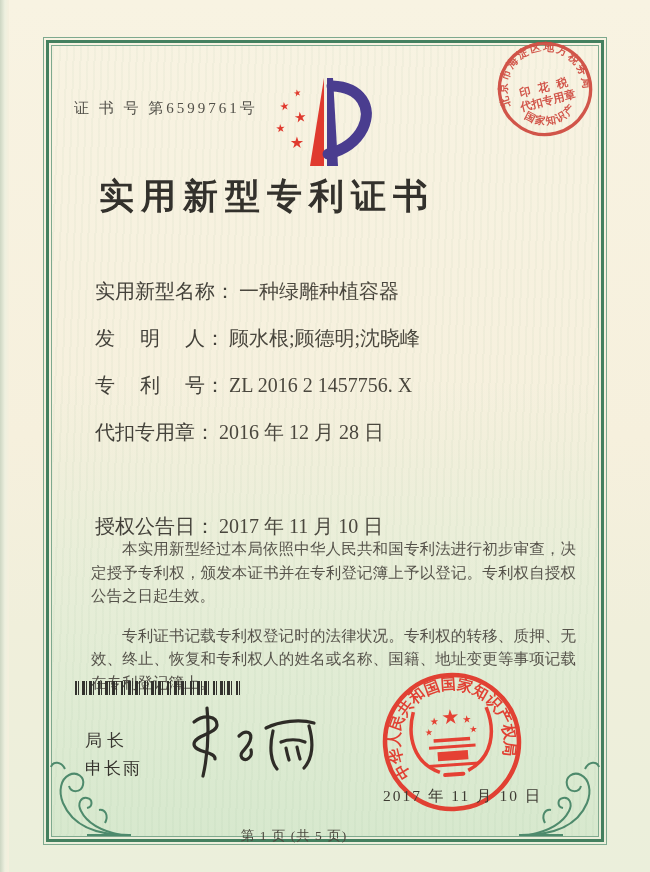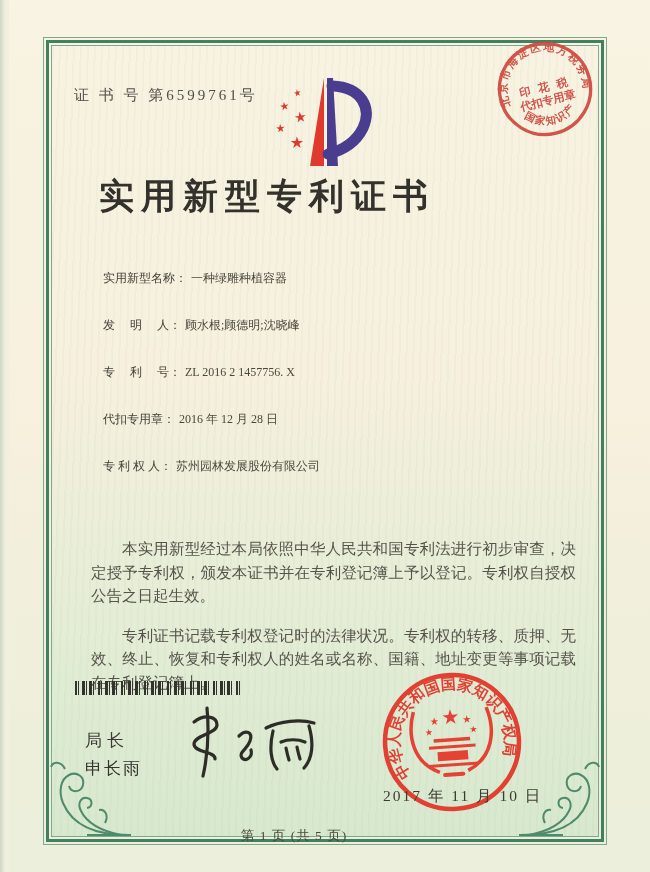--- a/index.html
+++ b/index.html
@@ -19,24 +19,24 @@
   .frame .mid { position:absolute; inset:2px; border:3px solid #44805f; }
   .frame .inner { position:absolute; inset:7px; border:1px solid #7ea98e;
     background:linear-gradient(180deg, rgba(233,240,219,0) 0%, rgba(233,240,219,0) 42%,
       rgba(222,236,212,.55) 70%, rgba(214,232,205,.95) 100%);
   }
   .frame .inner::after { content:''; position:absolute; inset:0; pointer-events:none;
     background:repeating-linear-gradient(92deg, rgba(120,165,125,.05) 0 2px, rgba(0,0,0,0) 2px 7px);
   }
   
   .abs { position:absolute; }
-  .cert-no { left:74px; top:86px; font-size:15px; letter-spacing:3px; color:#514f48; }
+  .cert-no { left:74px; top:99px; font-size:15px; letter-spacing:3px; color:#514f48; }
   .title { left:0; width:534px; top:173px; text-align:center; font-size:35px;
     font-weight:bold; letter-spacing:7px; color:#33312c; }
-  .field { left:91px; font-size:12px; color:#454339; white-space:pre; }
+  .field { left:75px; font-size:20px; color:#454339; white-space:pre; }
   .field .lbl { color:#43413a; }
   .field .val { margin-left:4px; color:#4a473e; }
   .f0 { top:255px; } .f1 { top:302px; } .f2 { top:349px; }
   .f3 { top:396px; } .f4 { top:443px; } .f5 { top:490px; }
   .body-text { left:75px; top:521px; width:517px; font-size:15.5px; line-height:23.5px;
     color:#56534b; text-align:justify; }
   .body-text p { text-indent:2em; margin:16px; }
   .officer-post { left:85px; top:729px; font-size:17px; letter-spacing:5px; color:#3b3933; }
   .officer-name { left:85px; top:757px; font-size:17px; letter-spacing:2px; color:#35332d; }
   .issue-date { left:383px; top:786px; font-size:15.5px; letter-spacing:2px;
@@ -111,22 +111,22 @@
   </div>
   <div class="abs field f1">
     <span class="lbl">发　 明　 人：</span><span class="val">顾水根;顾德明;沈晓峰</span>
   </div>
   <div class="abs field f2">
     <span class="lbl">专　 利　 号：</span><span class="val">ZL 2016 2 1457756. X</span>
   </div>
   <div class="abs field f3">
     <span class="lbl">代扣专用章：</span><span class="val">2016 年 12 月 28 日</span>
   </div>
-  <div class="abs field f4">
-    <span class="lbl">专 利 权 人：</span><span class="val">苏州园林发展股份有限公司</span>
+  <div class="abs field f5">
+    <span class="lbl">授权公告日：</span><span class="val">2017 年 11 月 10 日</span>
   </div>
 
   <div class="abs body-text">
     <p>本实用新型经过本局依照中华人民共和国专利法进行初步审查，决定授予专利权，颁发本证书并在专利登记簿上予以登记。专利权自授权公告之日起生效。</p>
     <p>专利证书记载专利权登记时的法律状况。专利权的转移、质押、无效、终止、恢复和专利权人的姓名或名称、国籍、地址变更等事项记载在专利登记簿上。</p>
   </div>
 
   <div class="abs barcode"></div>
 
   <div class="abs officer-post">局长</div>

